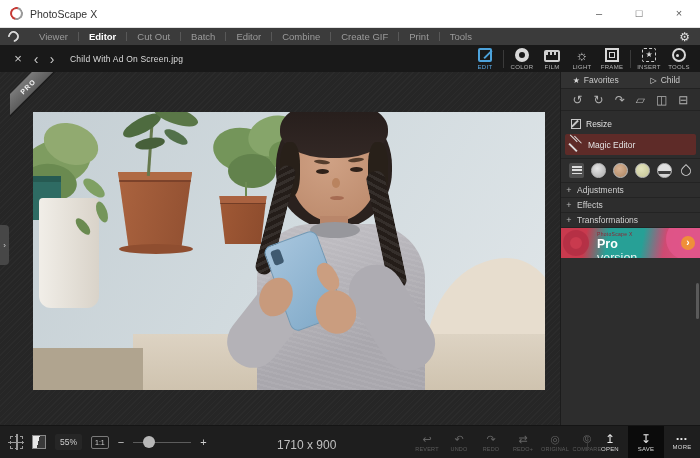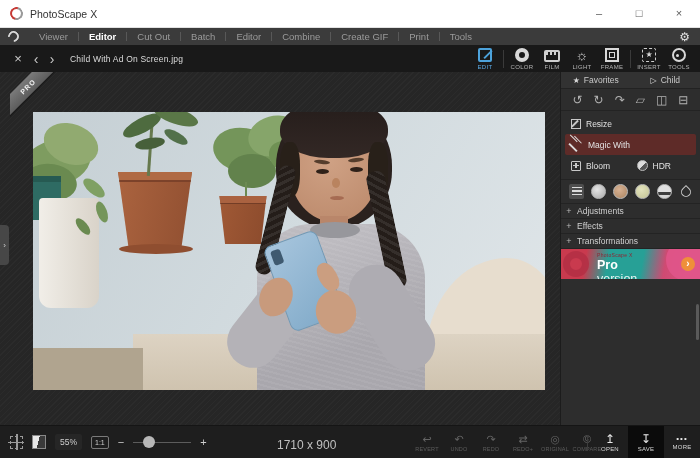--- a/index.html
+++ b/index.html
@@ -382,34 +382,21 @@
                 <span></span>
               </span>
             <span class="tool-label">Resize</span>
           </span>
         </div>
         <div class="tool-row">
           <span class="tool-cell active">
             <span class="ti ti-wand">
                 <span></span>
               </span>
-            <span class="tool-label">Magic With</span>
-          </span>
-        </div>
-        <div class="tool-row">
-          <span class="tool-cell">
-            <span class="ti ti-bloom">
-                <i class="v"></i>
-                <i class="h"></i>
-              </span>
-            <span class="tool-label">Bloom</span>
-          </span>
-          <span class="tool-cell">
-            <span class="ti ti-hdr"></span>
-            <span class="tool-label">HDR</span>
+            <span class="tool-label">Magic Editor</span>
           </span>
         </div>
       </div>
 
       <div class="sb-filters">
         <span class="fi-list">
             <span></span>
           </span>
         <span class="fi-circle fi-c1"></span>
         <span class="fi-circle fi-c2"></span>

